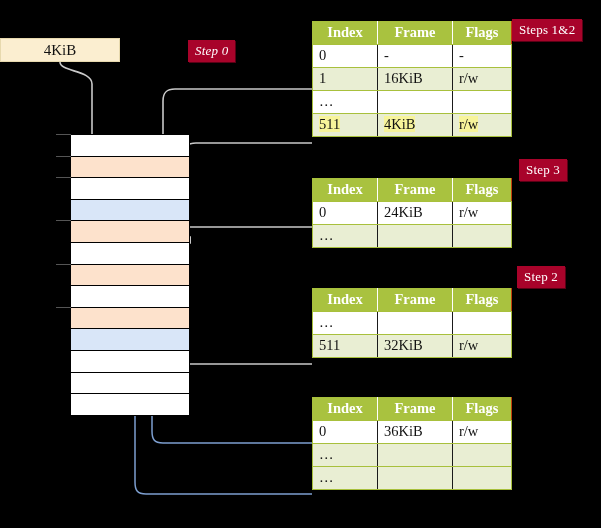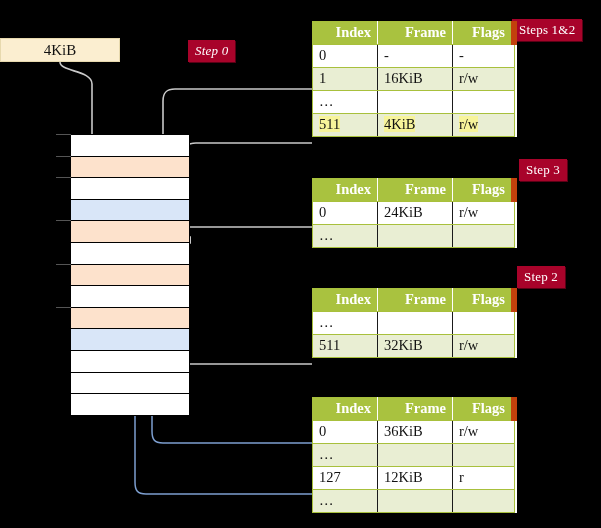--- a/index.html
+++ b/index.html
@@ -56,28 +56,28 @@
     position:absolute;
     border-collapse:collapse;
     border:1px solid #a8c03c;
     background:#fff;
     font-size:14.5px;
   }
   .ptable th{
     background:#a9c23f;
     color:#ffffff;
     font-weight:bold;
-    text-align:right;
+    text-align:center;
     padding:2px 6px 3px 6px;
     border-right:1px solid #ffffff;
     border-bottom:1px solid #a8c03c;
     font-size:14.5px;
     white-space:nowrap;
   }
-  .ptable th:last-child{border-right:6px solid #c2410c;}
+  .ptable th:last-child{border-right:1px solid #c2410c;}
   .ptable td{
     padding:2px 6px 3px 6px;
     border-right:1px solid #1a1a1a;
     border-bottom:1px solid #a8c03c;
     border-top:1px solid #a8c03c;
     background:#ffffff;
     white-space:nowrap;
     height:17px;
     vertical-align:middle;
   }
@@ -243,25 +243,20 @@
           <tr>
             <td class="c-index">0</td>
             <td class="c-frame">36KiB</td>
             <td class="c-flags">r/w</td>
           </tr>
           <tr class="alt">
             <td class="c-index">…</td>
             <td class="c-frame"></td>
             <td class="c-flags"></td>
           </tr>
-          <tr>
-            <td class="c-index">127</td>
-            <td class="c-frame">12KiB</td>
-            <td class="c-flags">r</td>
-          </tr>
           <tr class="alt">
             <td class="c-index">…</td>
             <td class="c-frame"></td>
             <td class="c-flags"></td>
           </tr>
         </tbody>
       </table>
     </div>
 
 </div>

